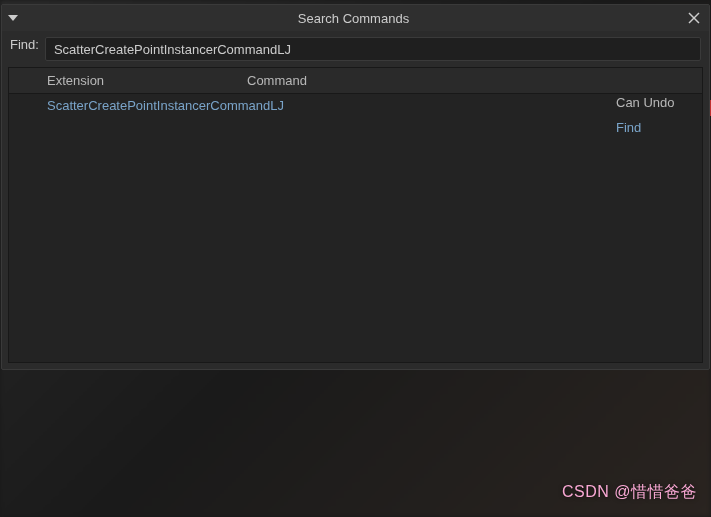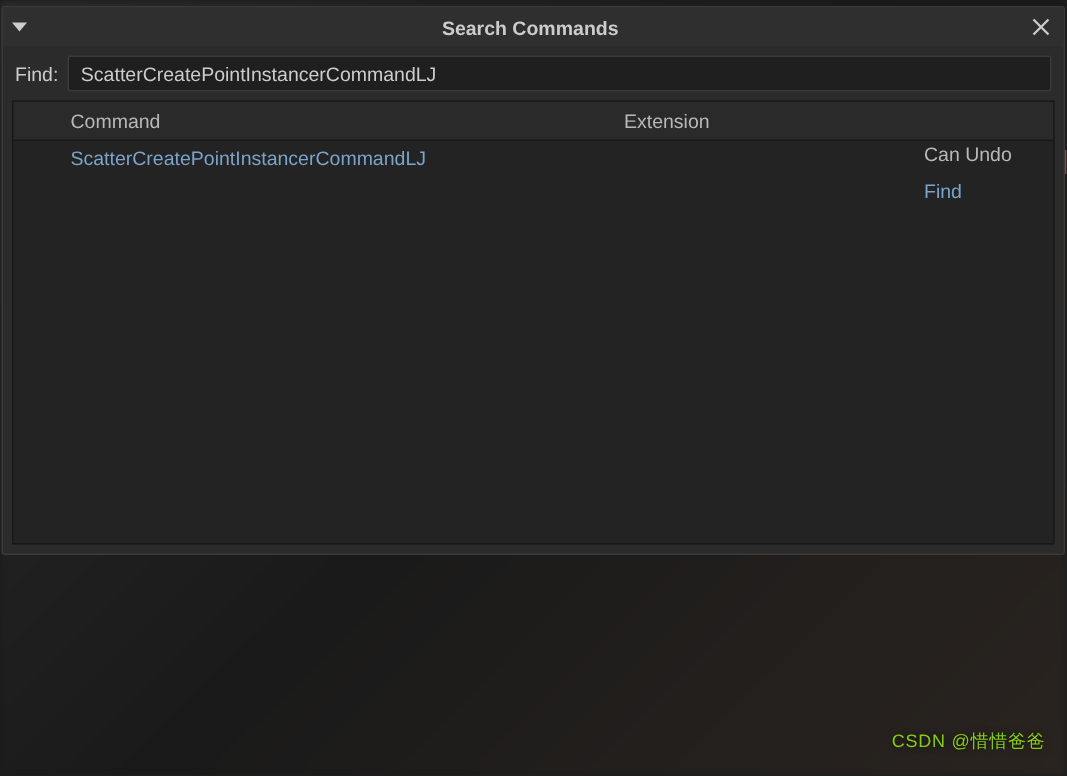--- a/index.html
+++ b/index.html
@@ -52,35 +52,33 @@
       border-left: 5px solid transparent;
       border-right: 5px solid transparent;
       border-top: 6px solid #cccccc;
       margin-right: 4px;
     }
     .title {
       flex: 1;
       text-align: center;
       color: #cccccc;
       font-size: 13px;
-      font-weight: bold;
     }
     .close-btn {
       width: 18px;
       height: 18px;
       display: flex;
       align-items: center;
       justify-content: center;
       color: #cccccc;
       cursor: pointer;
       font-size: 14px;
     }
     .find-row {
       display: flex;
-      align-items: center;
       padding: 6px 8px;
       gap: 6px;
     }
     .find-label {
       color: #cccccc;
       font-size: 13px;
     }
     .find-input {
       flex: 1;
       background: #1f1f1f;
@@ -134,22 +132,22 @@
       color: #7aa4c9;
       font-size: 13px;
       padding: 0 8px;
       white-space: nowrap;
       overflow: hidden;
     }
     .watermark {
       position: absolute;
       bottom: 14px;
       right: 14px;
-      color: #84cc16;
-      font-size: 12px;
+      color: #f9a8d4;
+      font-size: 16px;
       letter-spacing: 0.5px;
       text-shadow: 0 0 4px rgba(0,0,0,0.6);
     }
   </style>
 </head>
 <body>
 
 <div class="bg-blur"></div>
 <div class="bg-accent"></div>
 
@@ -166,22 +164,22 @@
   </div>
 
   <div class="find-row">
     <span class="find-label">Find:</span>
     <input class="find-input" type="text" value="ScatterCreatePointInstancerCommandLJ" style="">
   </div>
 
   <div class="table-container">
     <div class="table-header">
       <div class="col col-indent"></div>
+      <div class="col col-ext">Extension</div>
       <div class="col col-command">Command</div>
-      <div class="col col-ext">Extension</div>
       <div class="col col-undo">Can Undo</div>
     </div>
     <div class="table-row">
       <div class="cell col-indent"></div>
       <div class="cell col-command">ScatterCreatePointInstancerCommandLJ</div>
       <div class="cell col-undo">Find</div>
     </div>
   </div>
 </div>
 

